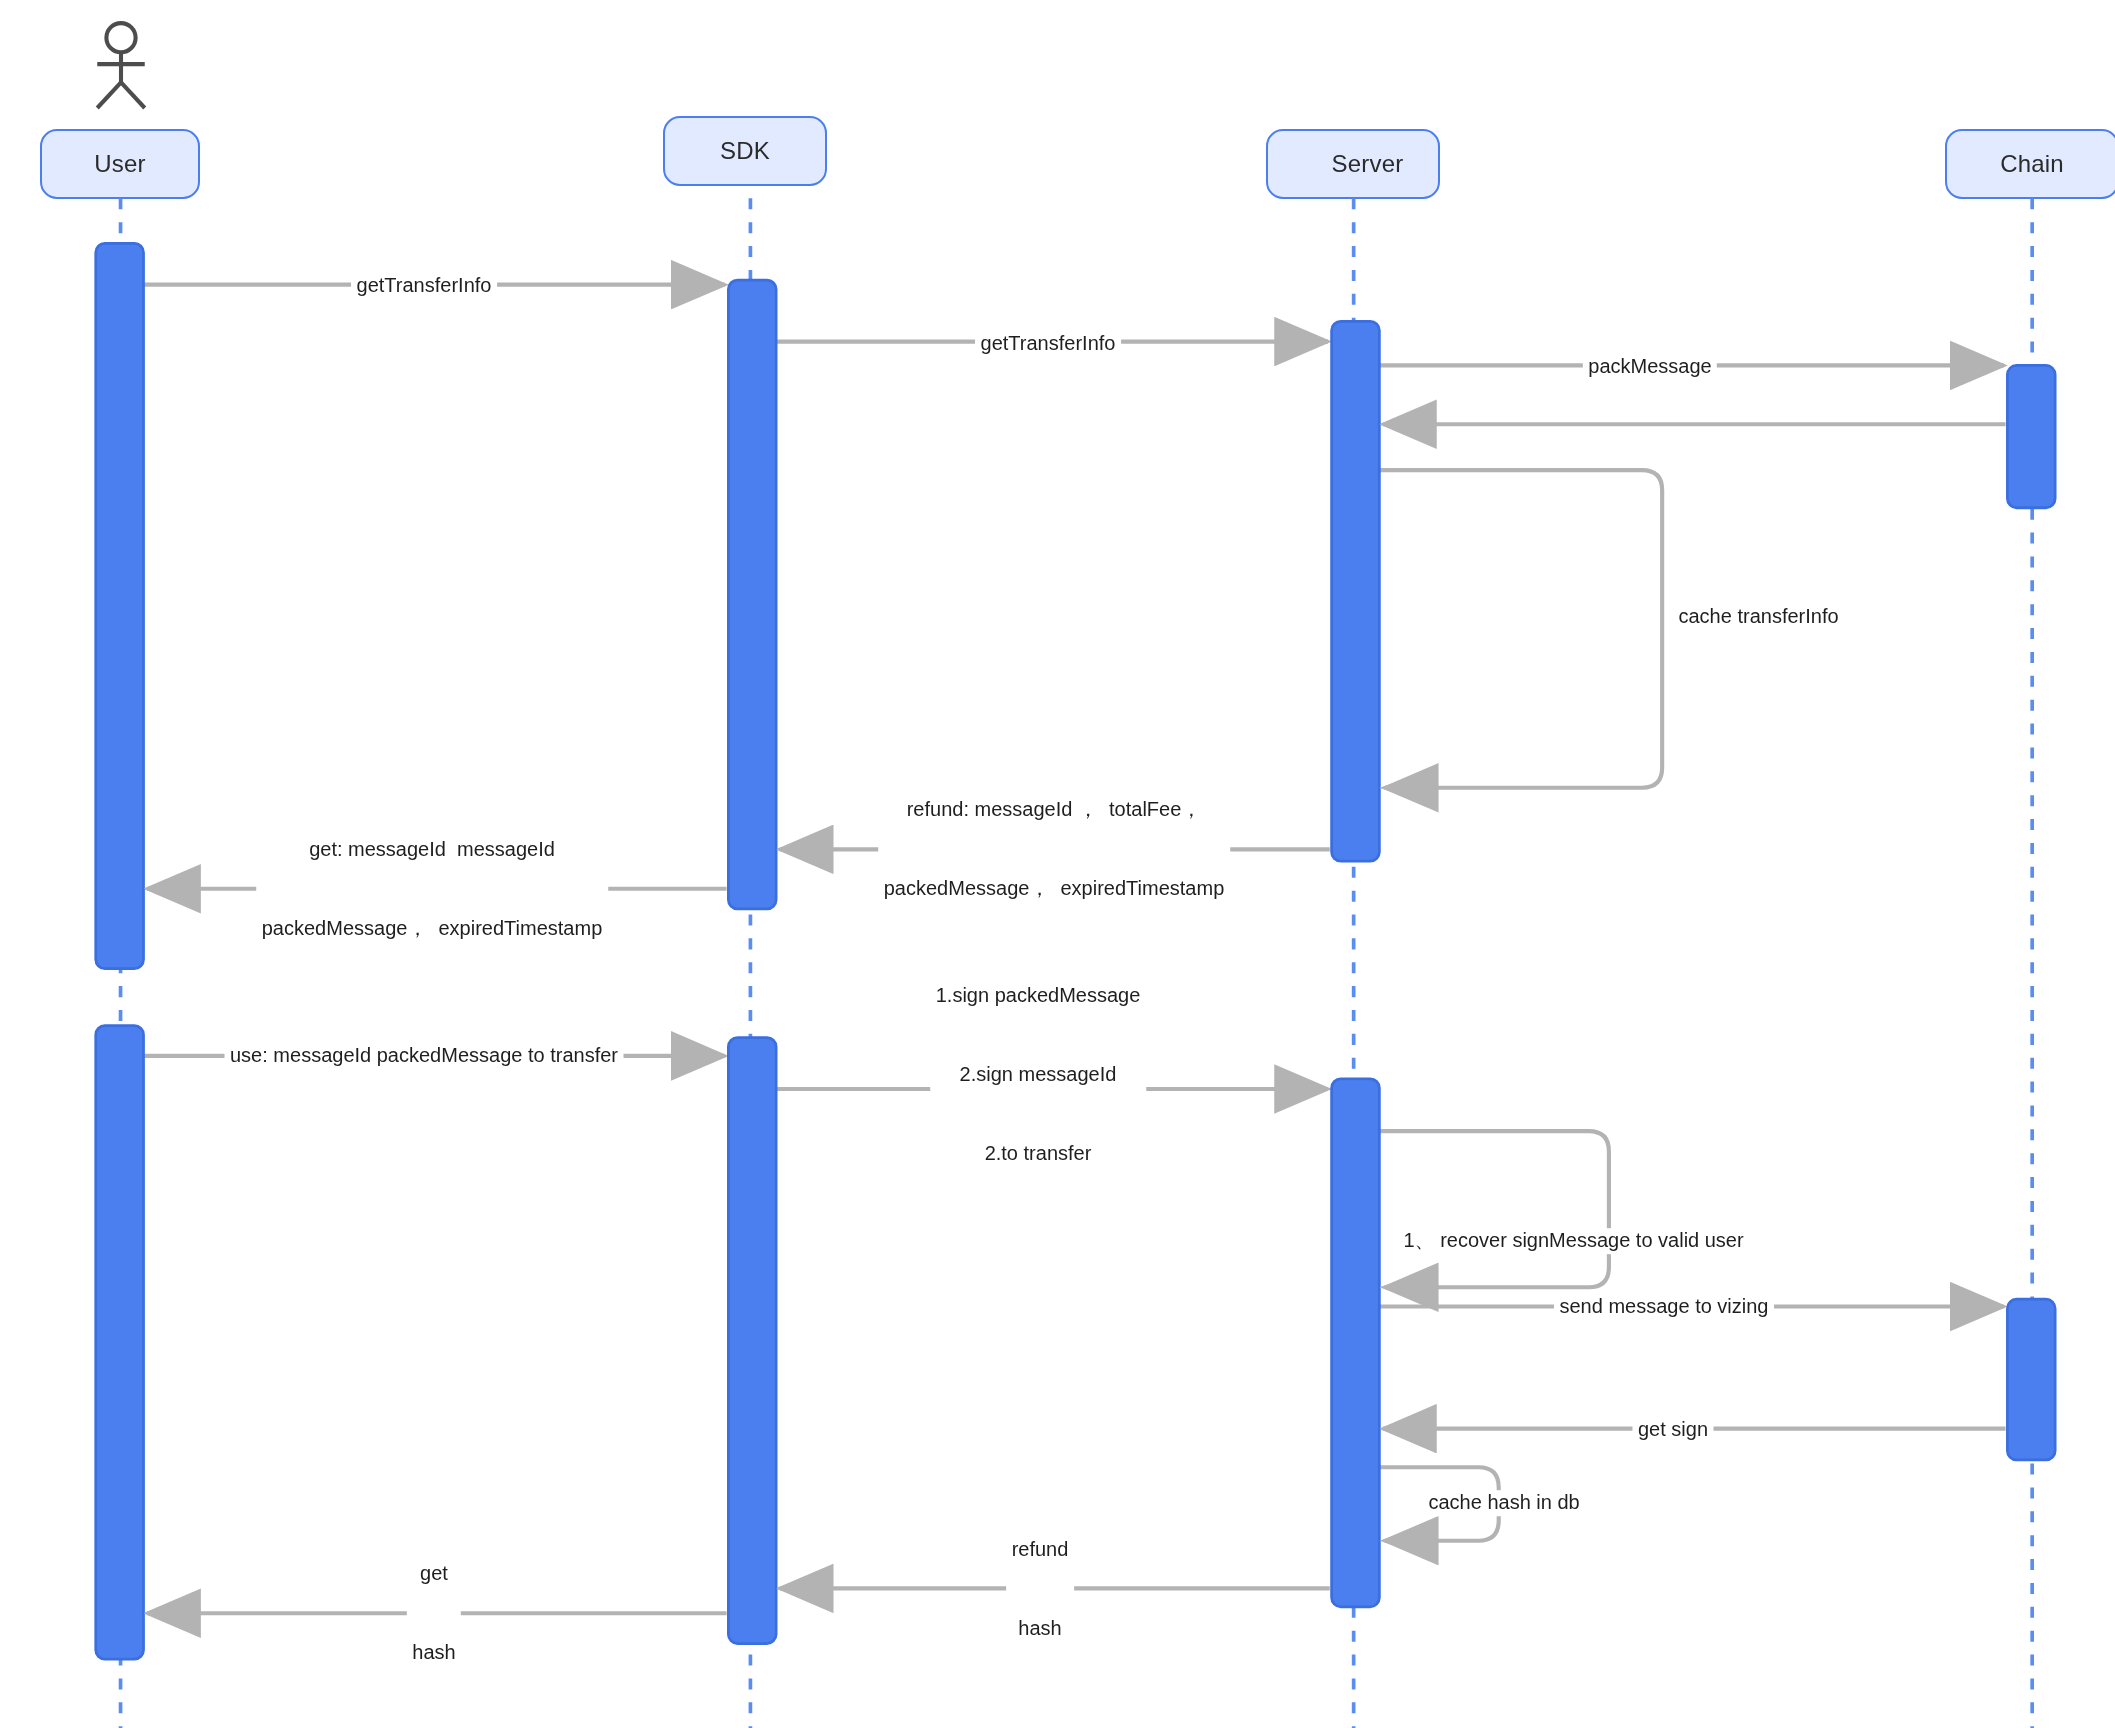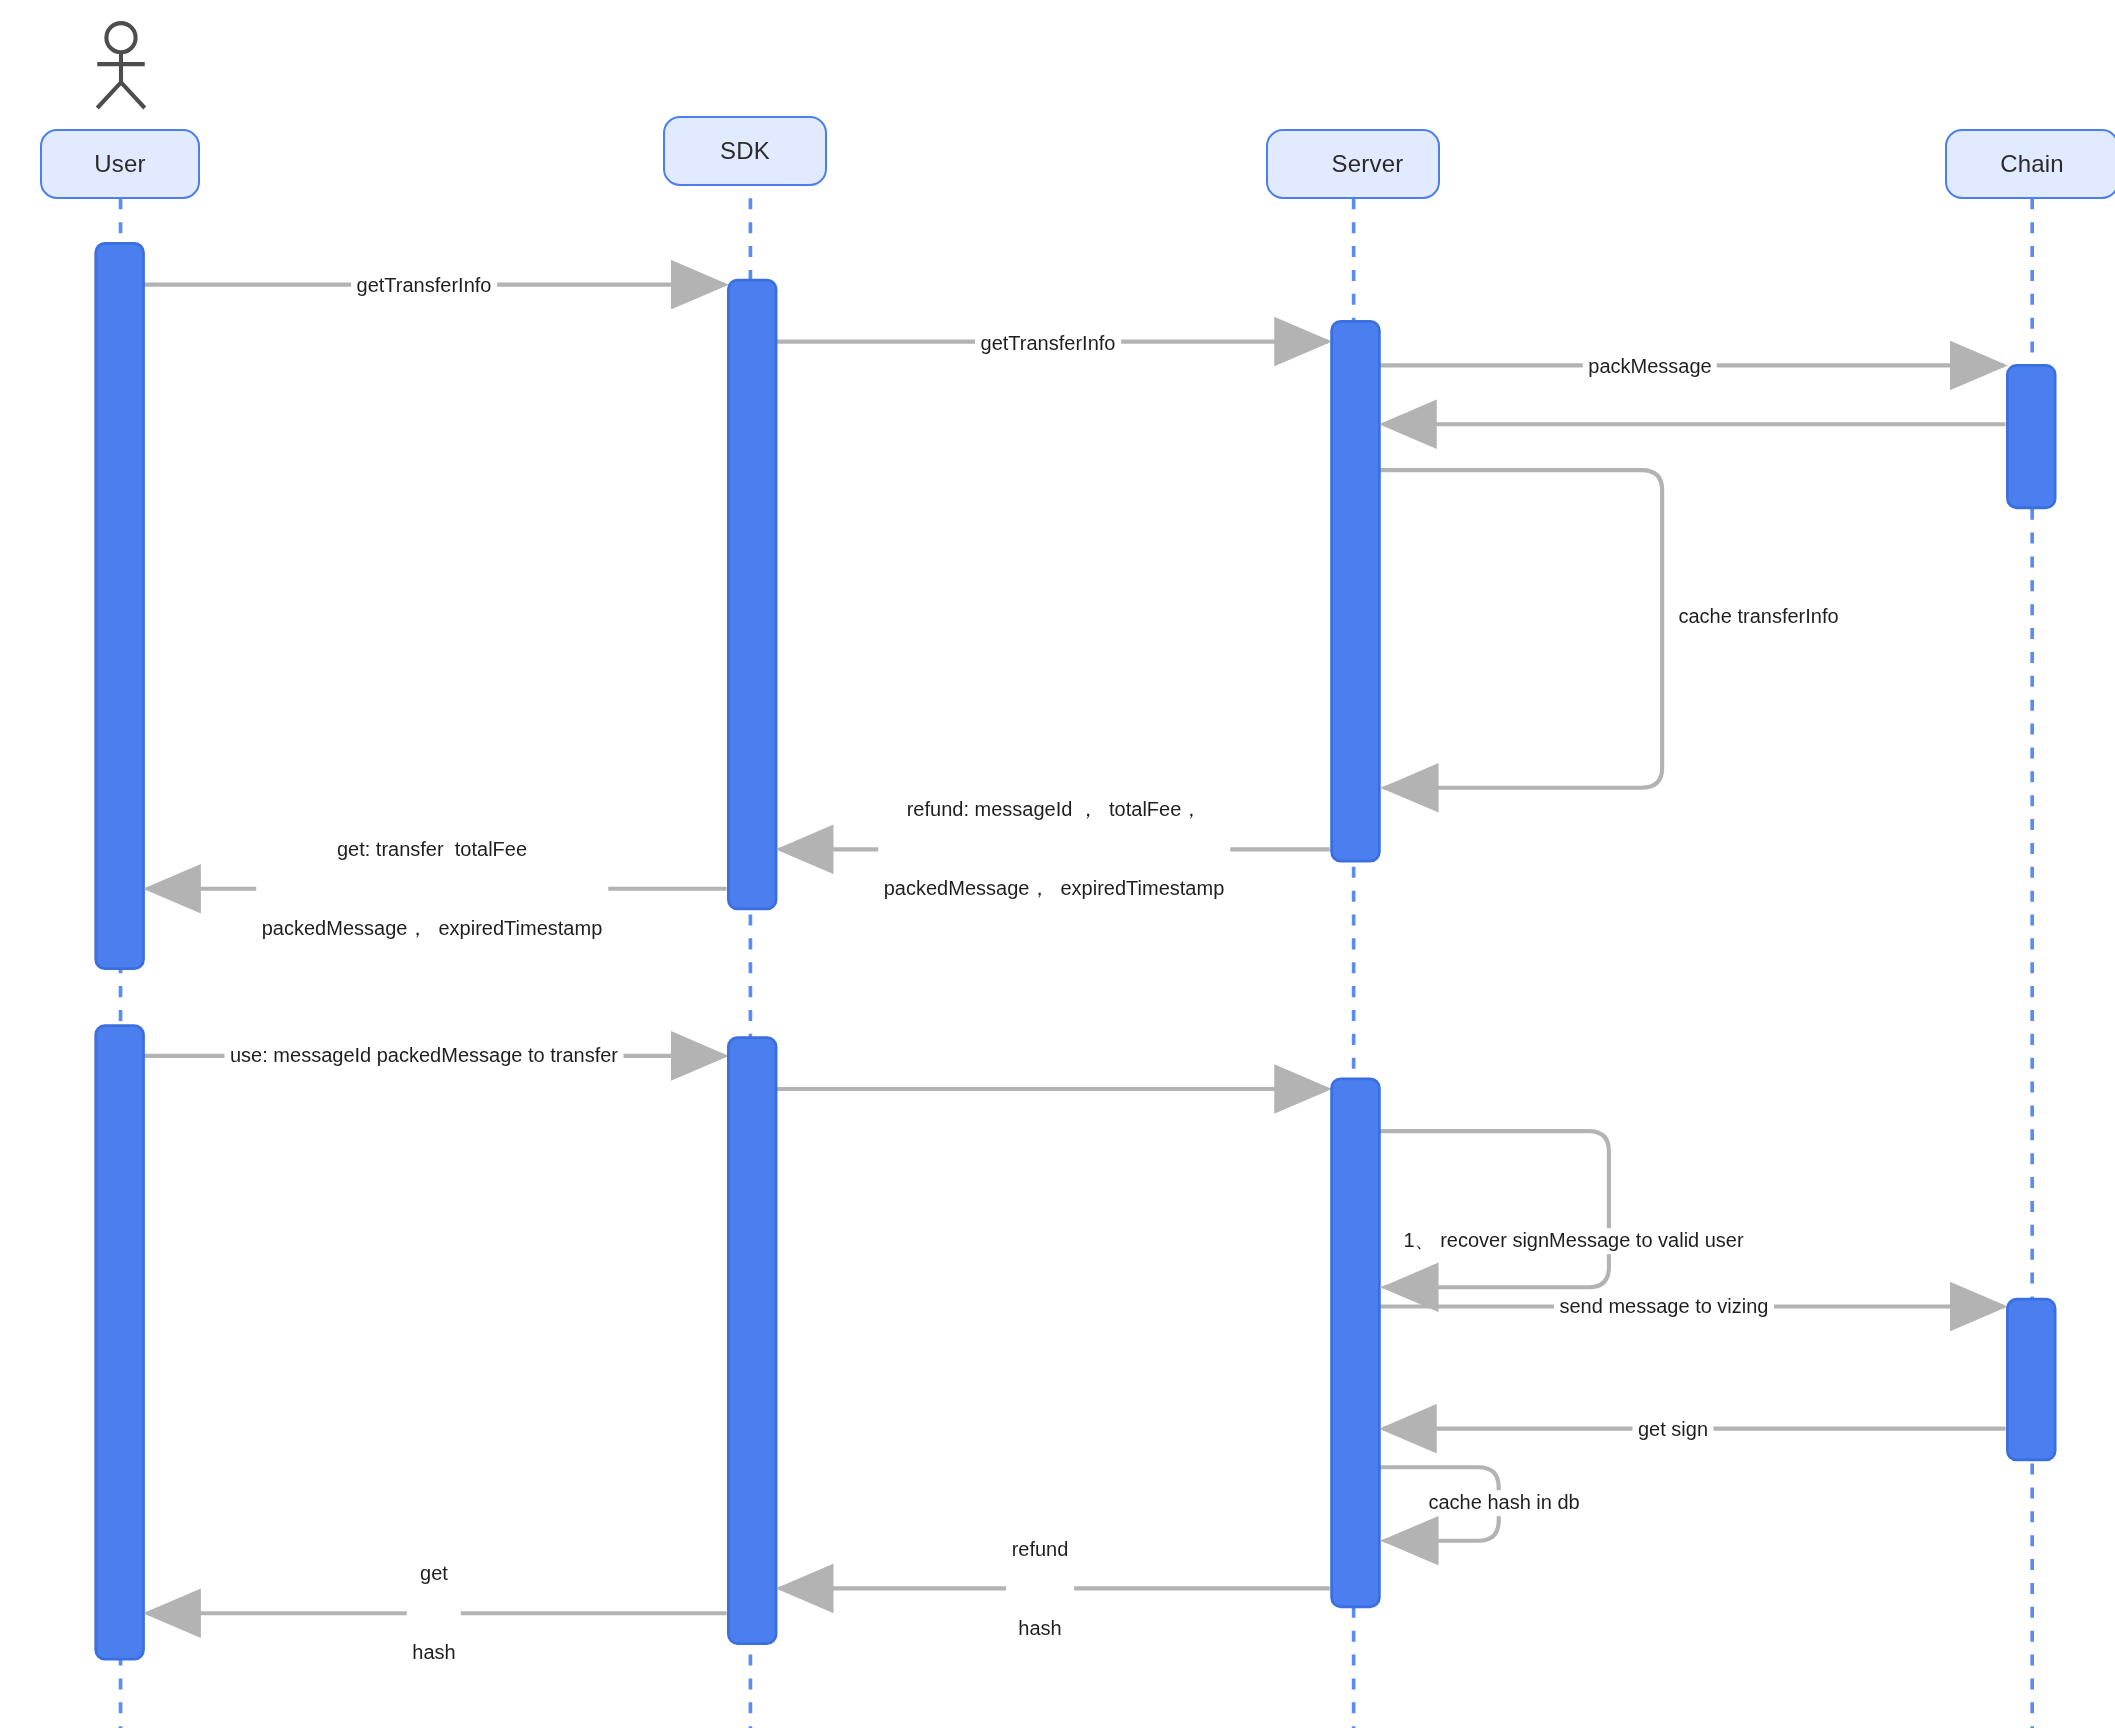--- a/index.html
+++ b/index.html
@@ -175,26 +175,31 @@
 
 
   <div class="msg-label" style="left:1673px; top:617px; transform:translate(0,-50%);">cache transferInfo</div>
 
   <div class="msg-label multi" style="left:1054px; top:849px;">
     <div>refund: messageId ，  totalFee，</div>
     <div>packedMessage，  expiredTimestamp</div>
   </div>
 
   <div class="msg-label multi" style="left:432px; top:889px;">
-    <div>get: transfer  totalFee</div>
+    <div>get: messageId  messageId</div>
     <div>packedMessage，  expiredTimestamp</div>
   </div>
 
   <div class="msg-label" style="left:424px; top:1056px;">use: messageId packedMessage to transfer</div>
 
+  <div class="msg-label multi" style="left:1038px; top:1074px;">
+    <div>1.sign packedMessage</div>
+    <div>2.sign messageId</div>
+    <div>2.to transfer</div>
+  </div>
 
   <div class="msg-label" style="left:1398px; top:1197px; transform:translate(0,-50%);margin-top:44px;">1、 recover signMessage to valid user</div>
 
   <div class="msg-label" style="left:1664px; top:1307px;">send message to vizing</div>
 
   <div class="msg-label" style="left:1673px; top:1430px;">get sign</div>
 
   <div class="msg-label" style="left:1423px; top:1503px; transform:translate(0,-50%);">cache hash in db</div>
 
   <div class="msg-label multi" style="left:1040px; top:1589px;">

